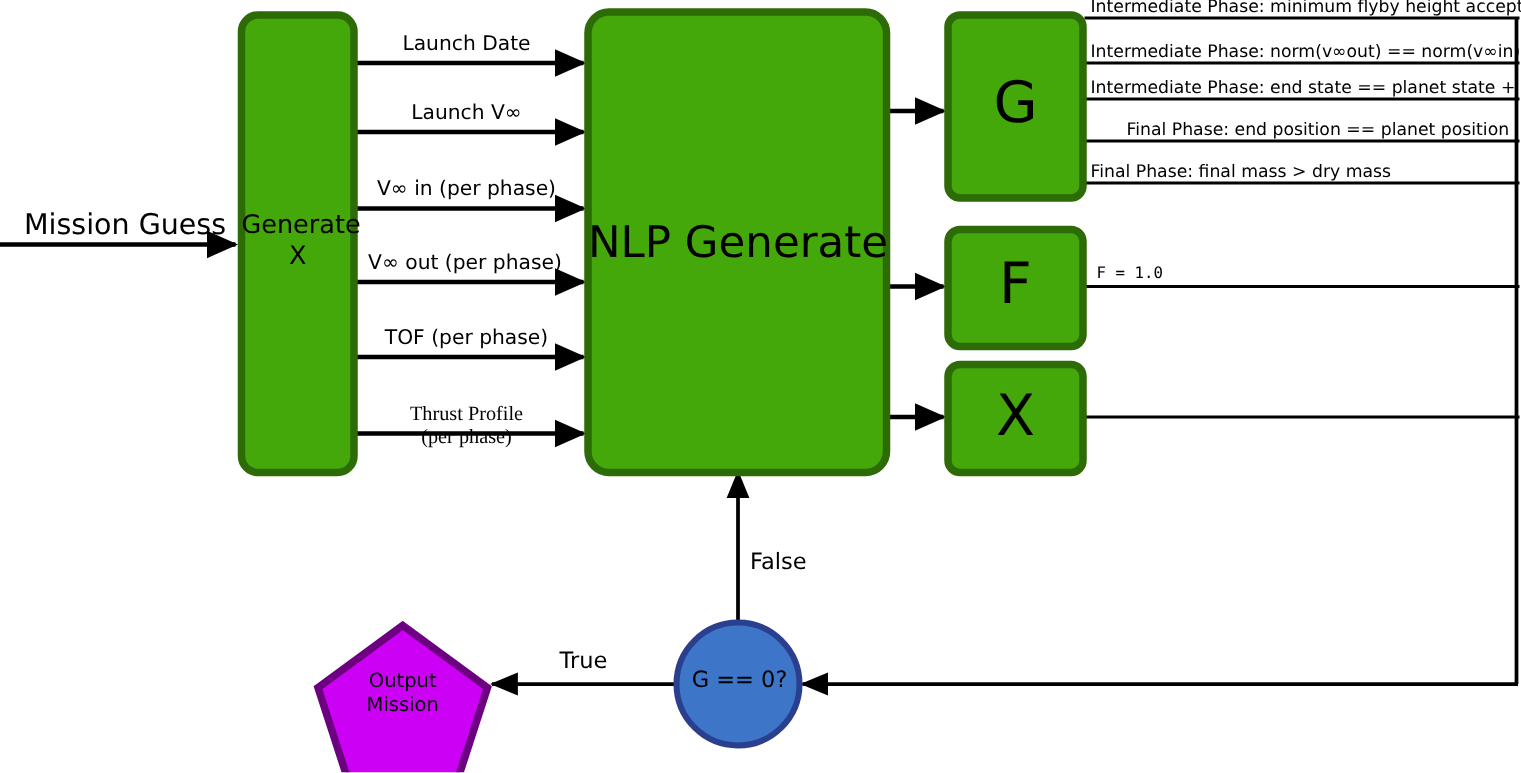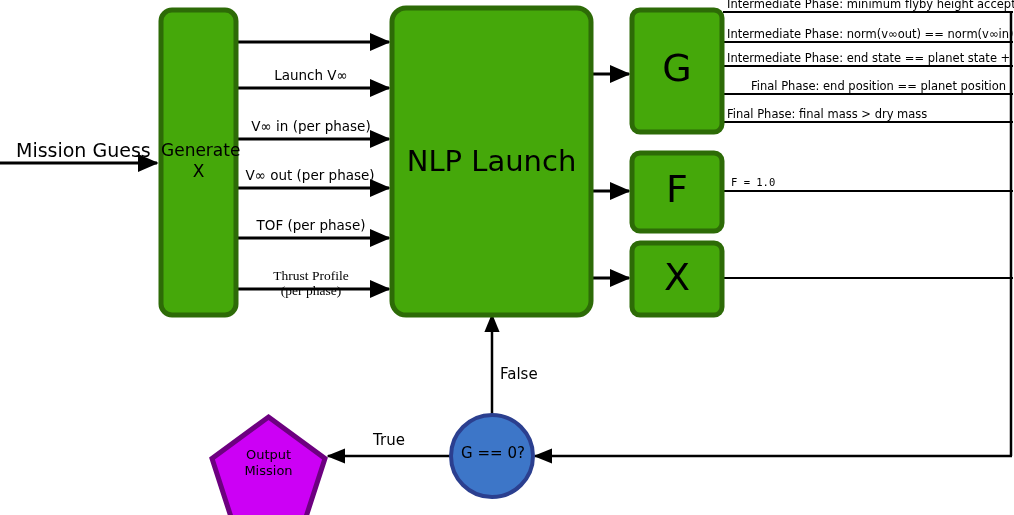--- a/index.html
+++ b/index.html
@@ -157,33 +157,34 @@
     <polygon points="268.5,417 325,458.5 303.4,525 233.6,525 212,458.5" fill="#cc00f5" stroke="#6d0080" stroke-width="5"></polygon>
   </svg>
 
   <div class="lbl mission-guess" style="left:16px; top:141px;">Mission Guess</div>
 
   <div class="lbl node-text" style="left:161px; top:142px; width:75px;">
     <div>Generate</div>
     <div style="margin-top:3px;">X</div>
   </div>
 
-  <div class="lbl node-text big" style="left:392px; top:146px; width:199px;">NLP Launch</div>
+  <div class="lbl node-text big" style="left:392px; top:146px; width:199px;">NLP Generate</div>
 
   <div class="lbl node-text huge" style="left:632px; top:49px; width:90px;">G</div>
   <div class="lbl node-text huge" style="left:632px; top:170px; width:90px;">F</div>
   <div class="lbl node-text huge" style="left:632px; top:258px; width:90px;">X</div>
 
   <div class="lbl node-text" style="left:452px; top:446px; width:82px; font-size:15px;">G  == 0?</div>
 
   <div class="lbl node-text" style="left:212px; top:448px; width:113px; font-size:13px;">
     <div>Output</div>
     <div style="margin-top:2px;">Mission</div>
   </div>
 
+  <div class="lbl edge-label" style="left:236px; top:22px; width:150px;">Launch Date</div>
   <div class="lbl edge-label" style="left:236px; top:68px; width:150px;">Launch V∞</div>
   <div class="lbl edge-label" style="left:236px; top:119px; width:150px;">V∞ in (per phase)</div>
   <div class="lbl edge-label" style="left:232px; top:168px; width:156px;">V∞ out (per phase)</div>
   <div class="lbl edge-label" style="left:236px; top:218px; width:150px;">TOF (per phase)</div>
   <div class="lbl edge-label two-line" style="left:236px; top:268px; width:150px;font-family:Liberation Serif, serif;">
     <div>Thrust Profile</div>
     <div>(per phase)</div>
   </div>
 
   <div class="lbl constraint" style="left:727px; top:-2px;">Intermediate Phase: minimum flyby height acceptable</div>

